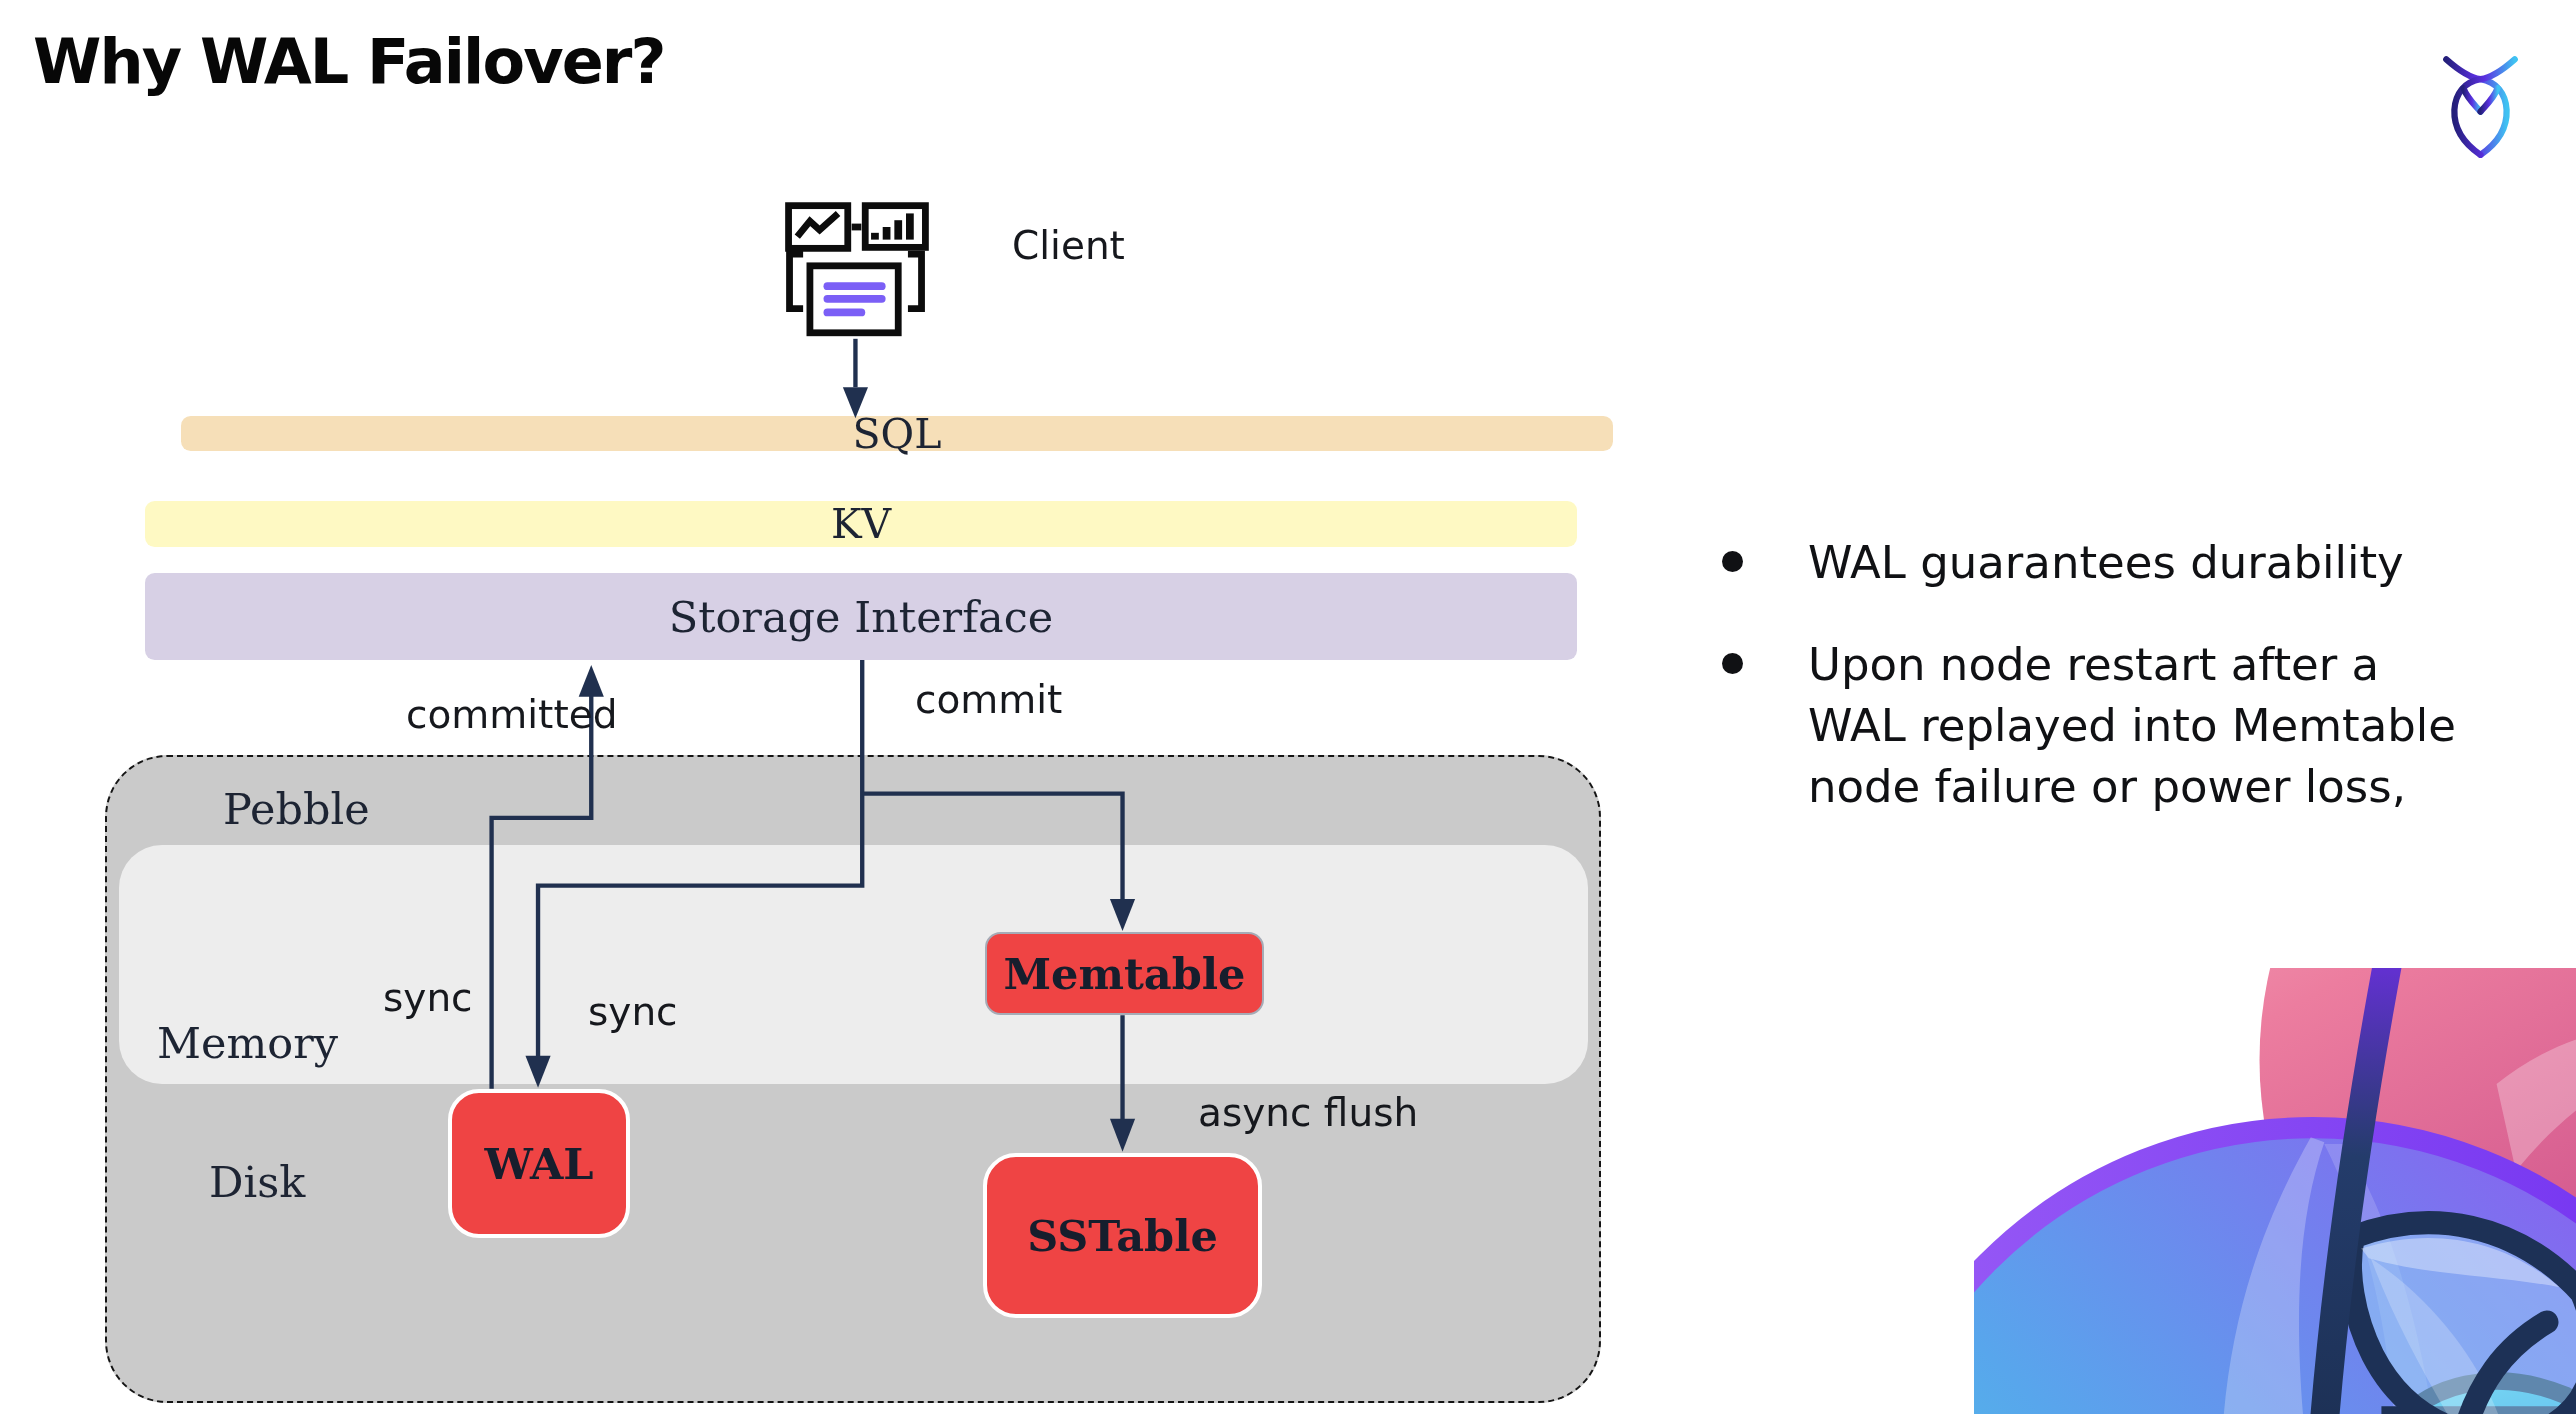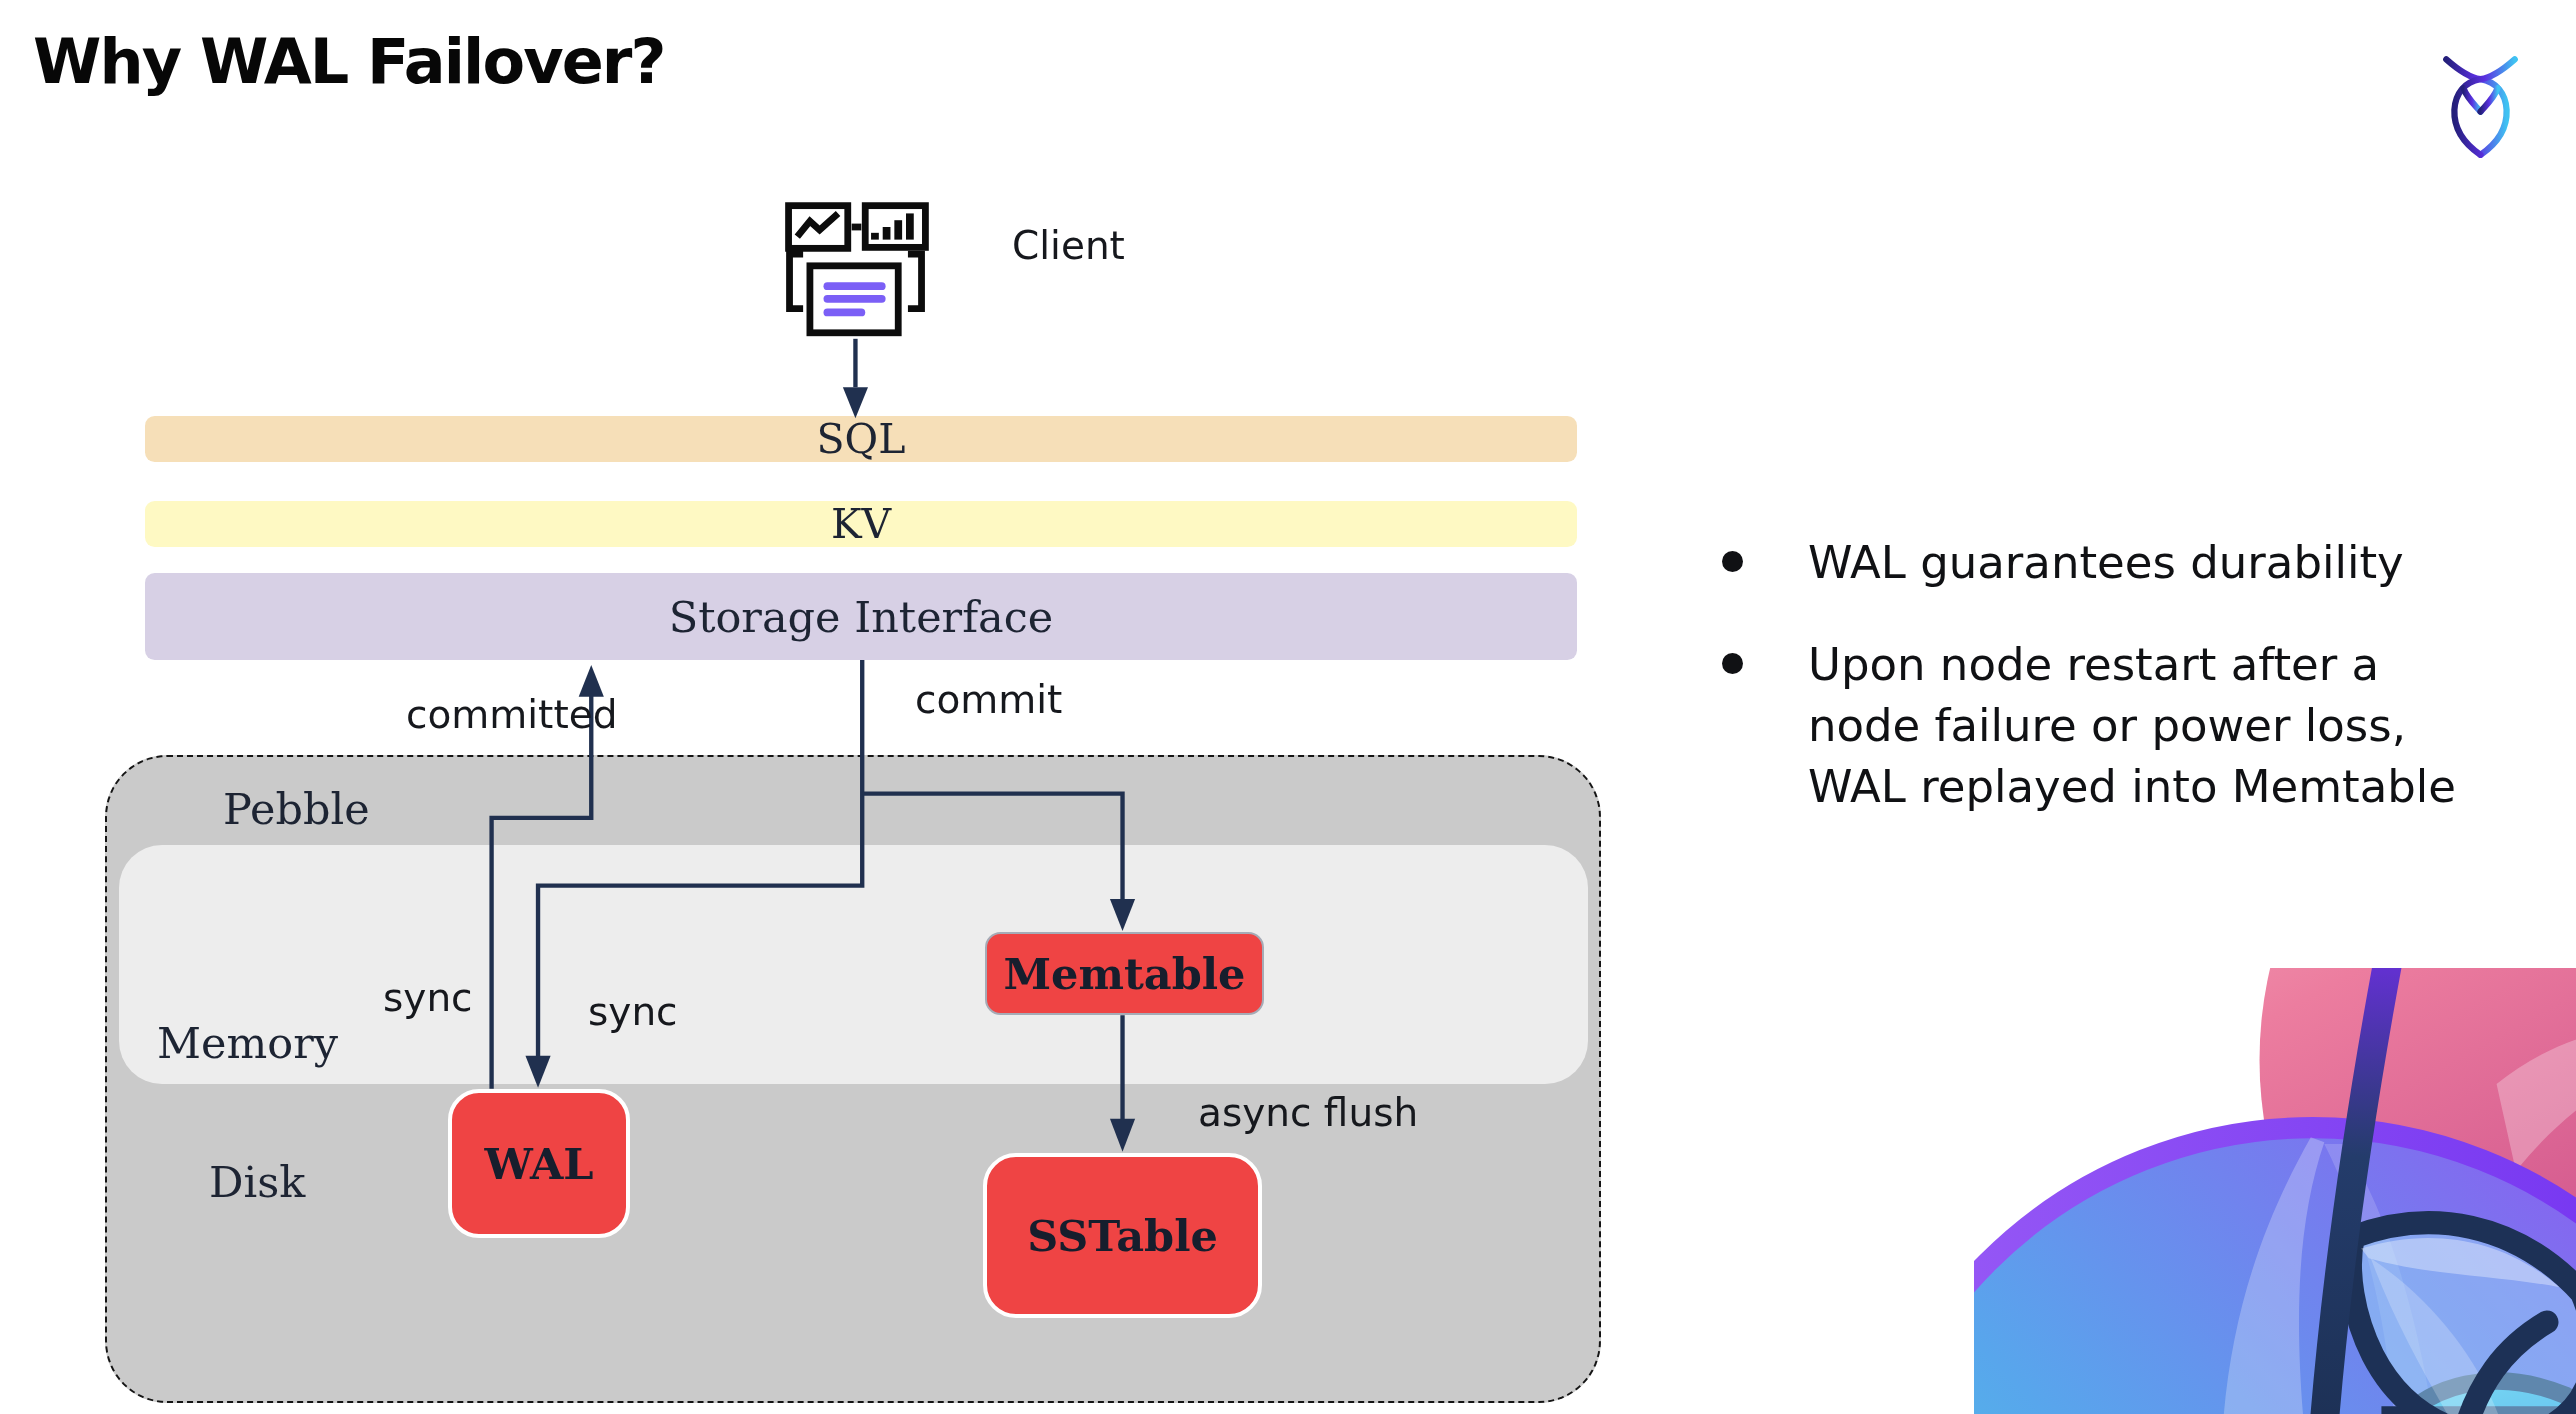--- a/index.html
+++ b/index.html
@@ -14,21 +14,21 @@
   .logo{position:absolute;left:2435px;top:54px;width:91px;height:108px;}
 
   
   .client-icon{position:absolute;left:774px;top:194px;width:165px;height:165px;}
   .client-label{position:absolute;left:1012px;top:223px;font-size:39px;color:#16181d;}
 
   
   .bar{position:absolute;left:145px;width:1432px;border-radius:9.7px;display:flex;
        align-items:center;justify-content:center;
        font-family:"DejaVu Serif","Liberation Serif",serif;font-size:41px;color:#1d2433;}
-  .bar-sql{top:416px;height:46px;background:#f6dfb8;}
+  .bar-sql{top:416px;height:35px;background:#f6dfb8;margin-left:36px;}
   .bar-kv{top:501px;height:46px;background:#fef9c3;}
   .bar-storage{top:573px;height:87px;background:#d7d0e5;font-size:43px;}
 
   
   .pebble{position:absolute;left:105px;top:755px;width:1496px;height:648px;
           background:#cacaca;border:2.9px dashed #141414;border-radius:62px;box-sizing:border-box;}
   .memory-band{position:absolute;left:119px;top:845px;width:1469px;height:239px;
                background:#ededed;border-radius:43px;}
   .lbl-serif{position:absolute;font-family:"DejaVu Serif","Liberation Serif",serif;
              font-size:43px;color:#1d2433;}
@@ -161,22 +161,22 @@
     <div class="bullet">
       <span class="dot"></span>
       <div class="text">
         <div>WAL guarantees durability</div>
       </div>
     </div>
     <div class="bullet">
       <span class="dot"></span>
       <div class="text">
         <div>Upon node restart after a</div>
+        <div>WAL replayed into Memtable</div>
         <div>node failure or power loss,</div>
-        <div>WAL replayed into Memtable</div>
       </div>
     </div>
   </div>
 
   <svg class="brand-art" viewBox="0 0 622 462">
     <defs>
       <linearGradient id="pinkG" x1="0" y1="0" x2="0.55" y2="1">
         <stop offset="0" stop-color="#f7b3c2"></stop>
         <stop offset="0.35" stop-color="#ec7d9f"></stop>
         <stop offset="1" stop-color="#c13f82"></stop>

